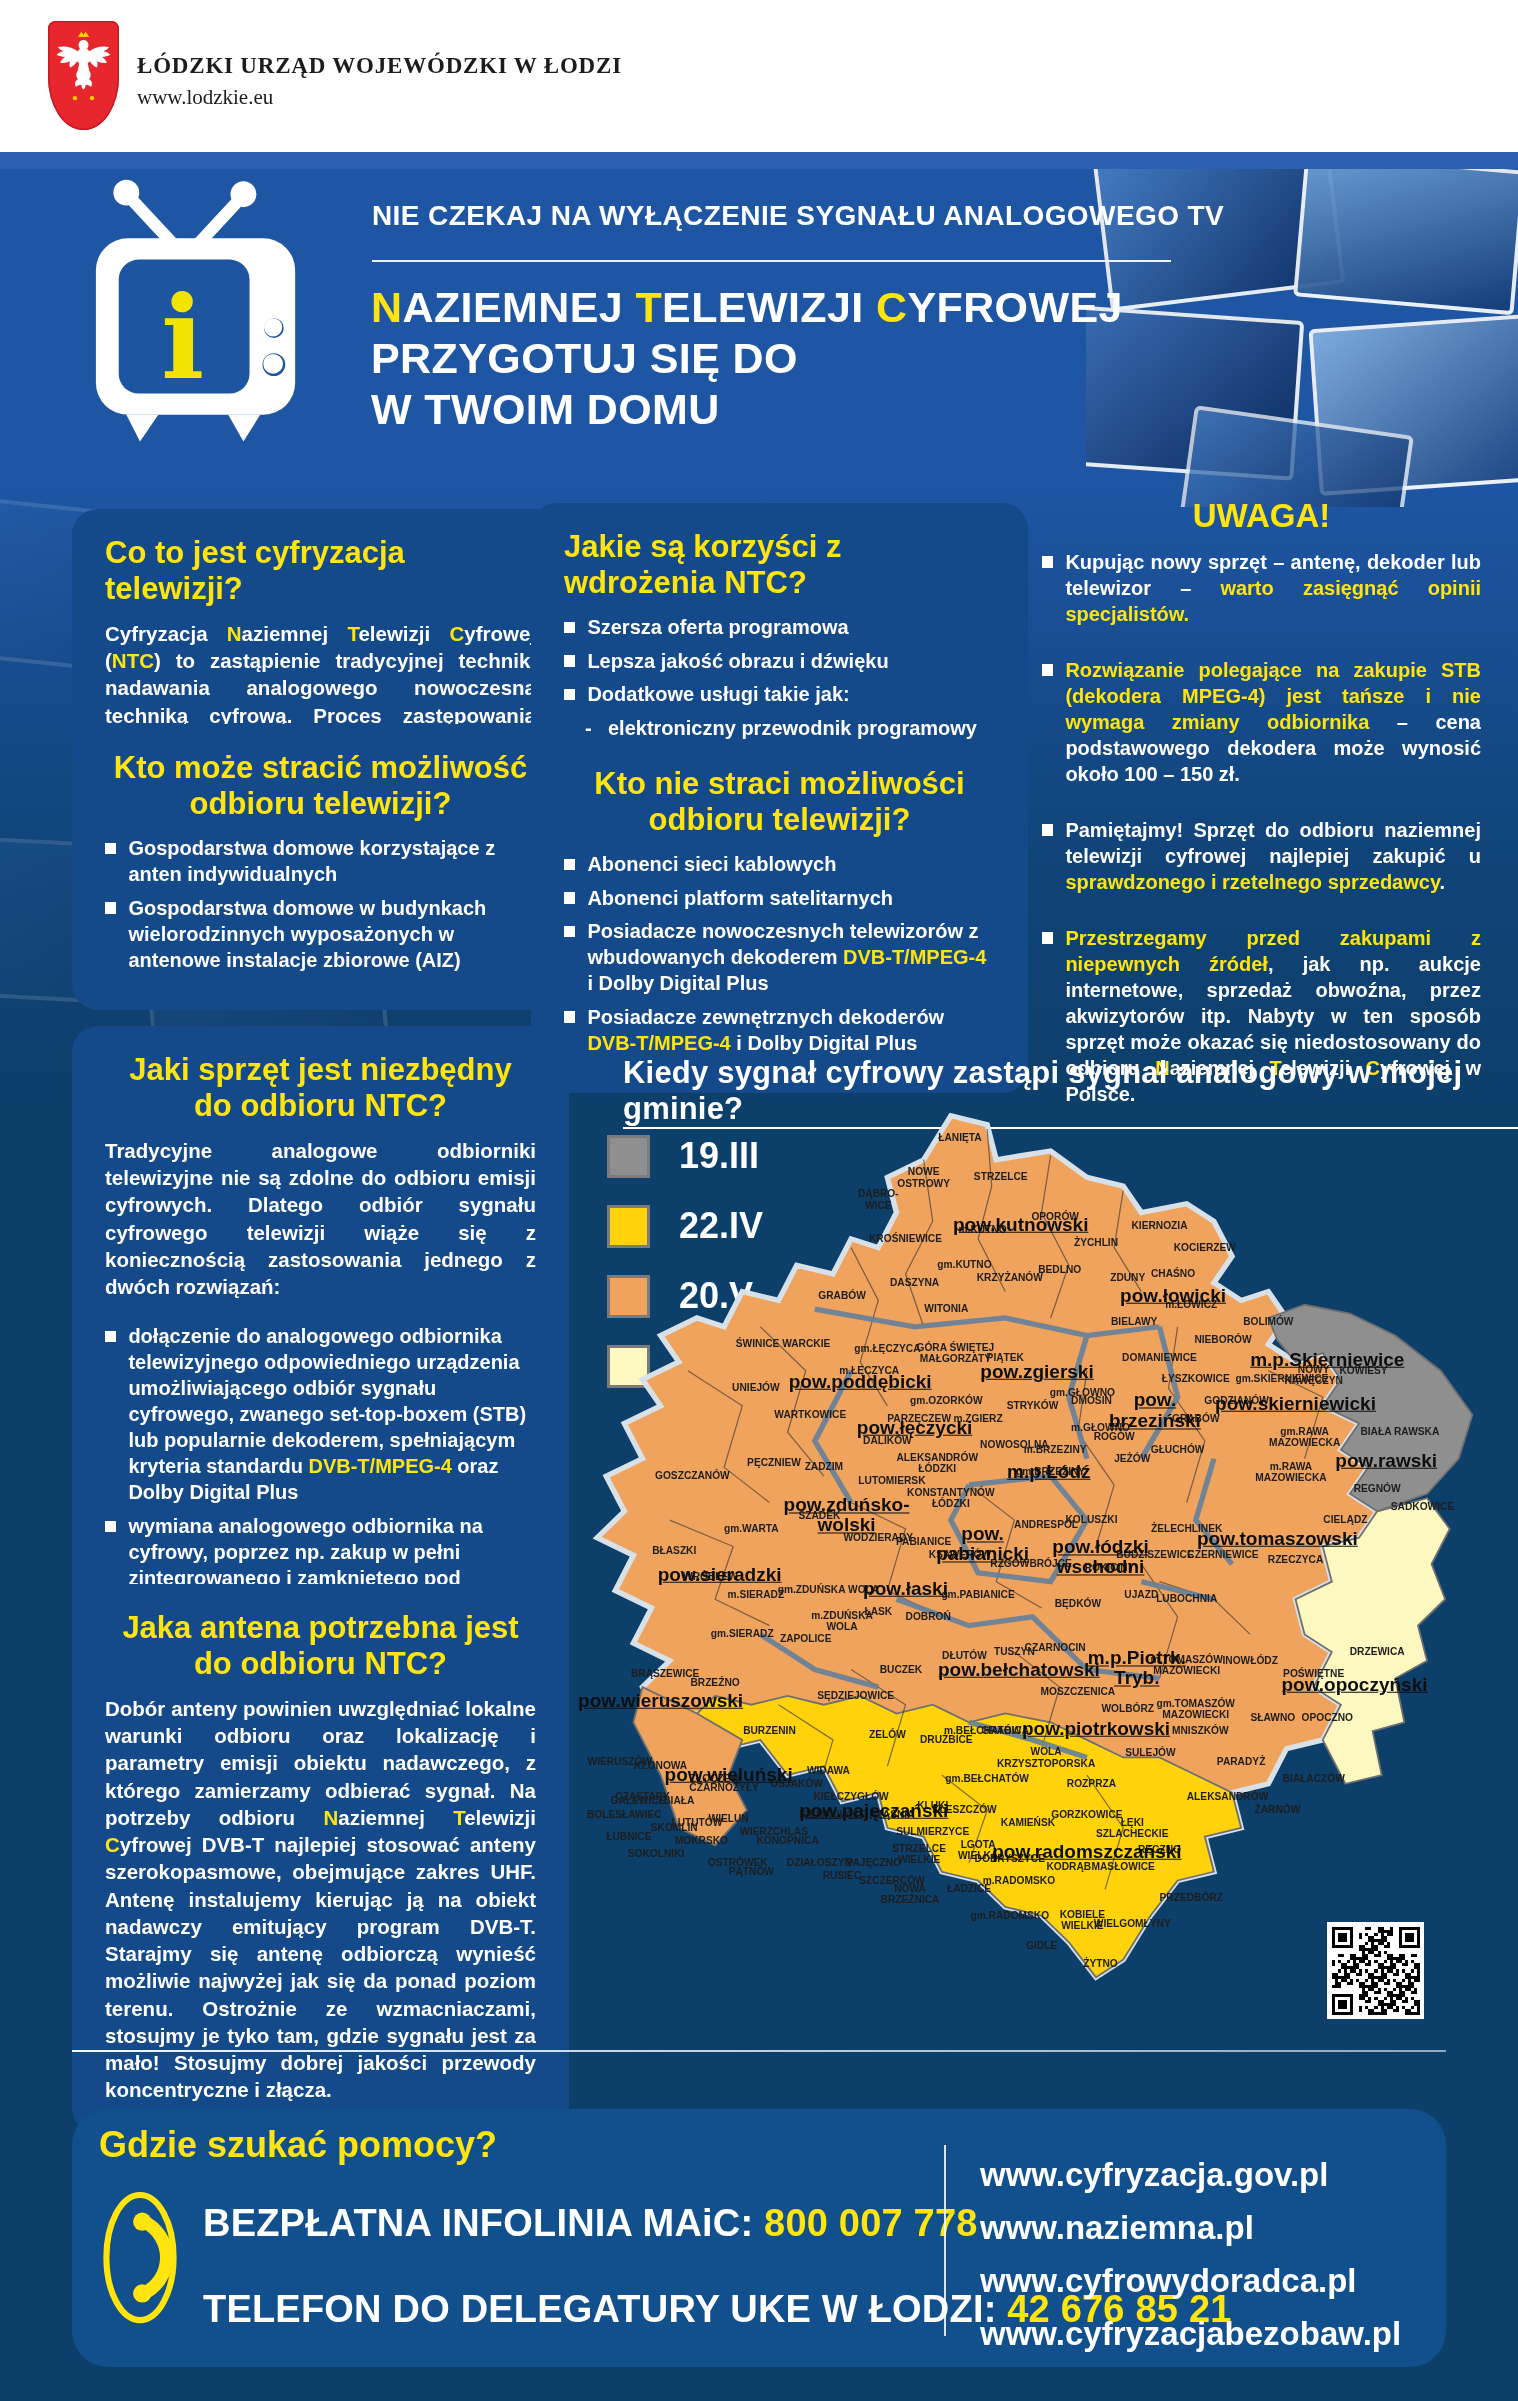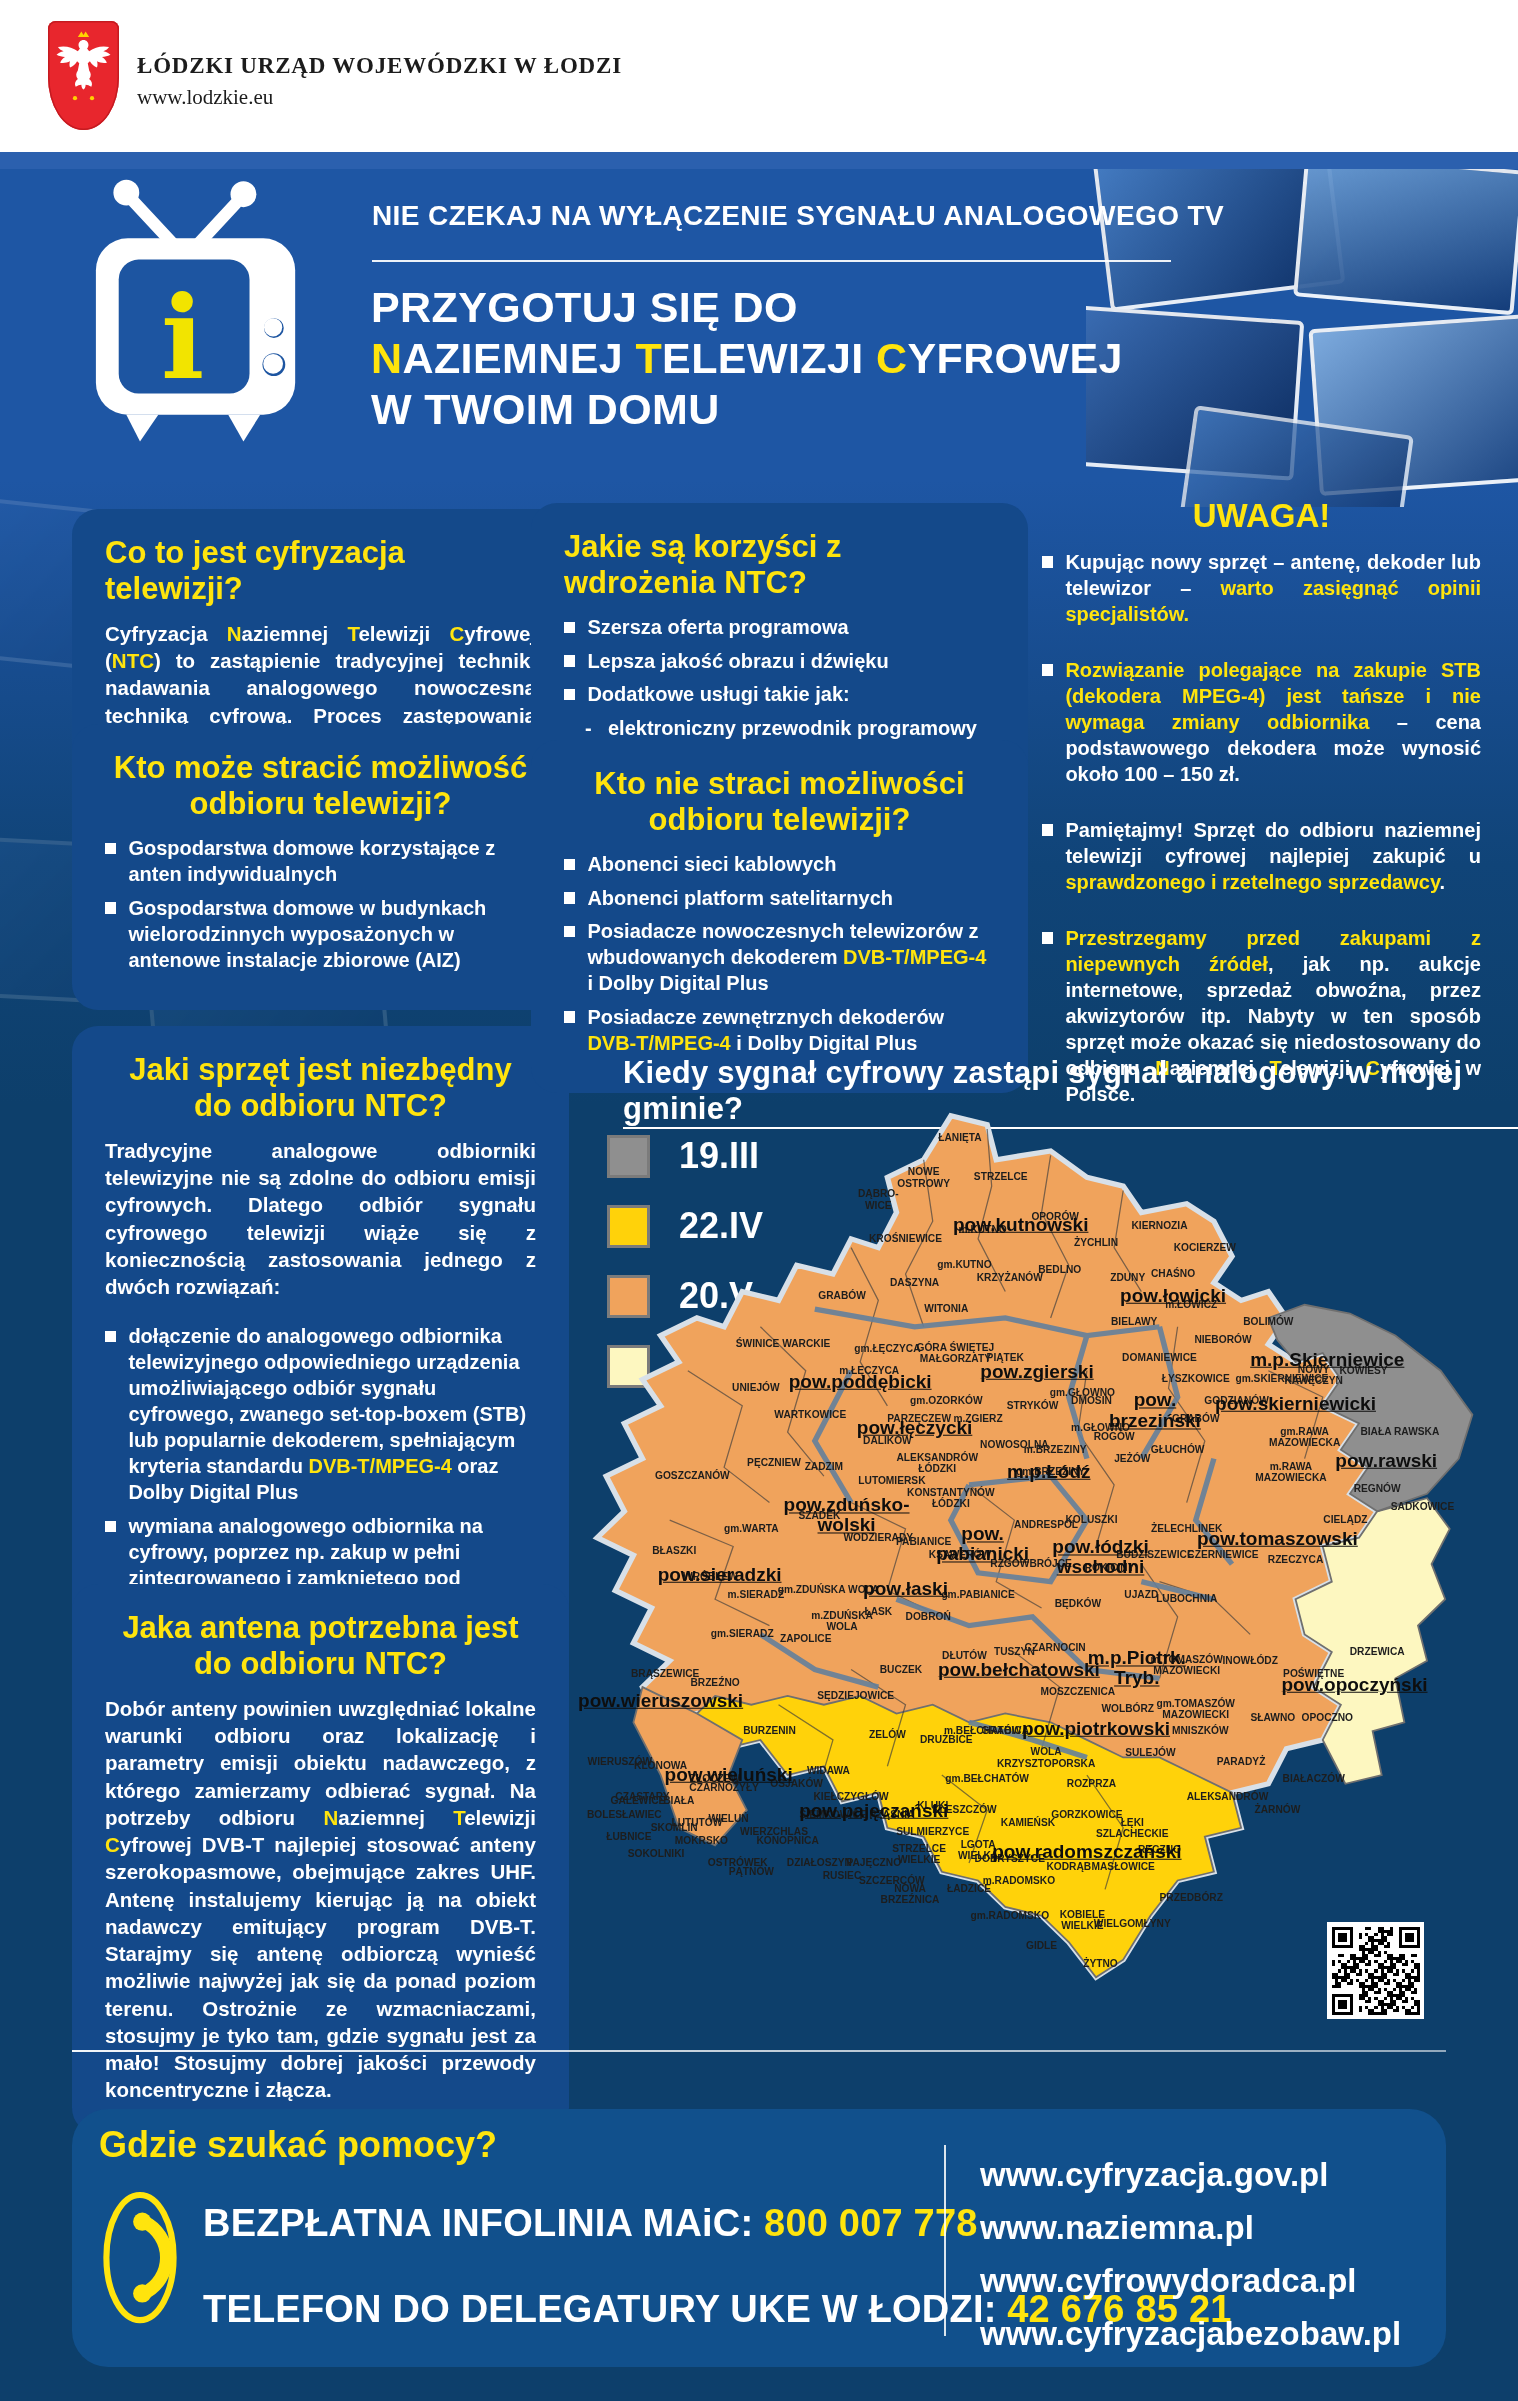--- a/index.html
+++ b/index.html
@@ -110,22 +110,22 @@
       <circle cx="271" cy="195" r="12" fill="#fff"></circle>
         <circle cx="271" cy="243" r="13" fill="#fff"></circle>
       <path d="M78,310 L120,310 L96,345 Z" fill="#fff"></path>
       <path d="M212,310 L254,310 L232,345 Z" fill="#fff"></path>
       <text x="152" y="262" text-anchor="middle" font-family="DejaVu Serif, serif" font-weight="bold" font-size="150" fill="#f2e400">i</text>
     </svg>
   </div>
   <div class="abs tagline">NIE CZEKAJ NA WYŁĄCZENIE SYGNAŁU ANALOGOWEGO TV</div>
   <div class="abs hero-rule"></div>
   <div class="abs hero-title">
+    <div><span class="seg-y">N</span><span class="seg-w">AZIEMNEJ </span><span class="seg-y">T</span><span class="seg-w">ELEWIZJI </span><span class="seg-y">C</span><span class="seg-w">YFROWEJ</span></div>
     <div><span class="seg-w">PRZYGOTUJ SIĘ DO</span></div>
-    <div><span class="seg-y">N</span><span class="seg-w">AZIEMNEJ </span><span class="seg-y">T</span><span class="seg-w">ELEWIZJI </span><span class="seg-y">C</span><span class="seg-w">YFROWEJ</span></div>
     <div><span class="seg-w">W TWOIM DOMU</span></div>
   </div>
 
   <div class="abs box pad" style="left:72px;top:509px;width:431px;">
     <h2 class="h-y">Co to jest cyfryzacja telewizji?</h2>
     <p class="body-t"><span class="seg-w">Cyfryzacja </span><span class="seg-y">N</span><span class="seg-w">aziemnej </span><span class="seg-y">T</span><span class="seg-w">elewizji </span><span class="seg-y">C</span><span class="seg-w">yfrowej (</span><span class="seg-y">NTC</span><span class="seg-w">) to zastąpienie tradycyjnej techniki nadawania analogowego nowoczesną techniką cyfrową. Proces zastępowania naziemnej telewizji analogowej przez </span><span class="seg-y">NTC</span><span class="seg-w"> odbywa się etapami. Zgodnie z ustawą o wdrożeniu naziemnej telewizji cyfrowej, wyłączenie sygnału analogowego w Polsce nastąpi do dnia 31 lipca 2013 r.</span></p>
   </div>
 
   <div class="abs box pad" style="left:72px;top:724px;width:431px;">
     <h2 class="h-y h-center" style="white-space: pre-line;">Kto może stracić możliwość

